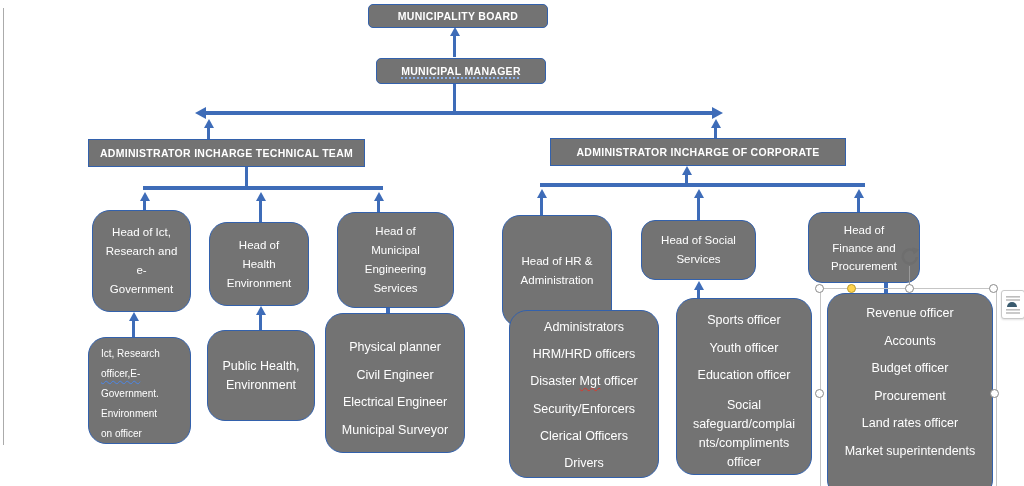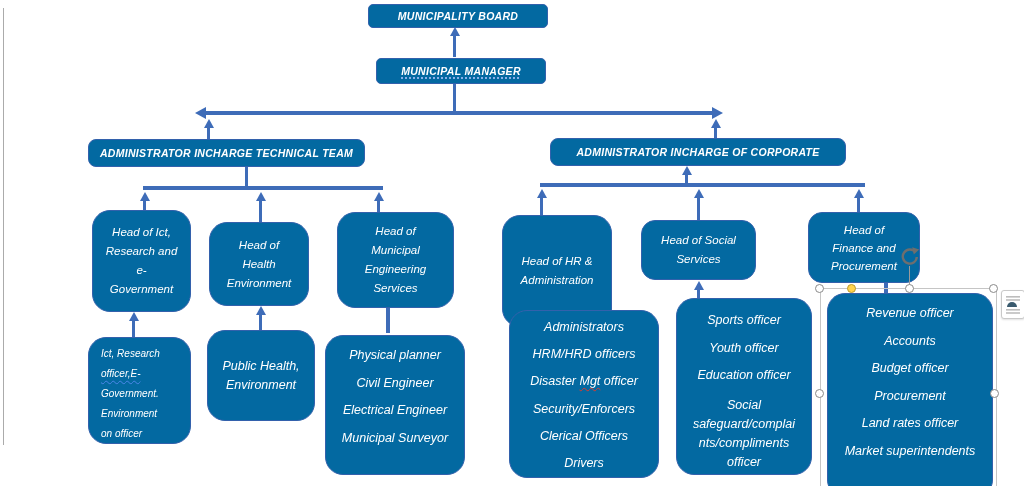--- a/index.html
+++ b/index.html
@@ -2,26 +2,26 @@
 <html><head>
 <meta charset="utf-8">
 <style>
   html,body{margin:0;padding:0;background:#fff;}
   #stage{
     position:relative;width:1024px;height:486px;overflow:hidden;background:#ffffff;
     font-family:"Liberation Sans", sans-serif;
   }
   .shape{
     position:absolute;box-sizing:border-box;
-    background:#0369a1;border:1.5px solid #3361AC;border-radius:18px;
+    background:#737373;border:1.5px solid #3361AC;border-radius:18px;
     color:#fff;display:flex;flex-direction:column;align-items:center;justify-content:center;
-    text-align:center;font-size:11.5px;line-height:19px;overflow:hidden;font-style:italic;
+    text-align:center;font-size:11.5px;line-height:19px;overflow:hidden;
   }
   .bar{border-radius:5px;font-size:10.5px;font-weight:600;letter-spacing:.3px;line-height:13px;}
-  .adminbar{border-radius:8px;}
+  .adminbar{border-radius:0;}
   .list{justify-content:flex-start;font-size:12.5px;}
   .row{height:27.5px;display:flex;align-items:center;justify-content:center;width:100%;}
   .tline{height:19px;display:flex;align-items:center;justify-content:center;width:100%;}
   .iline{height:20px;display:flex;align-items:center;justify-content:flex-start;width:100%;}
   .ict-text{align-items:flex-start;text-align:left;padding:5px 4px 0 12px;font-size:10px;}
   .ict-text .iline:nth-child(2){text-decoration:underline wavy #4a86e8 1px;text-underline-offset:3px;}
   .dotted-underline{text-decoration:underline dotted #8ab0e8 1.5px;text-underline-offset:3px;}
   .wavy-red{text-decoration:underline wavy #d83a2e 1px;text-underline-offset:2px;}
   .line{position:absolute;background:#3E6CB8;}
   .gline{position:absolute;background:#9a9a9a;}
@@ -125,21 +125,21 @@
       <div class="iline">Ict, Research</div>
       <div class="iline">officer,E-</div>
       <div class="iline">Government.</div>
       <div class="iline">Environment</div>
       <div class="iline">on officer</div>
     </div>
   <div class="shape" style="left:207px;top:330px;width:108px;height:91px;font-size:12.5px;">
       <div>Public Health,</div>
       <div>Environment</div>
     </div>
-  <div class="shape list" style="left:325px;top:335px;width:140px;height:140px;padding-top:6px;">
+  <div class="shape list" style="left:325px;top:313px;width:140px;height:140px;padding-top:20px;">
       <div class="row">Physical planner</div>
       <div class="row">Civil Engineer</div>
       <div class="row">Electrical Engineer</div>
       <div class="row">Municipal Surveyor</div>
     </div>
 
   <div class="shape" style="left:502px;top:215px;width:110px;height:112px;">
       <div>Head of HR &amp;</div>
       <div>Administration</div>
     </div>

